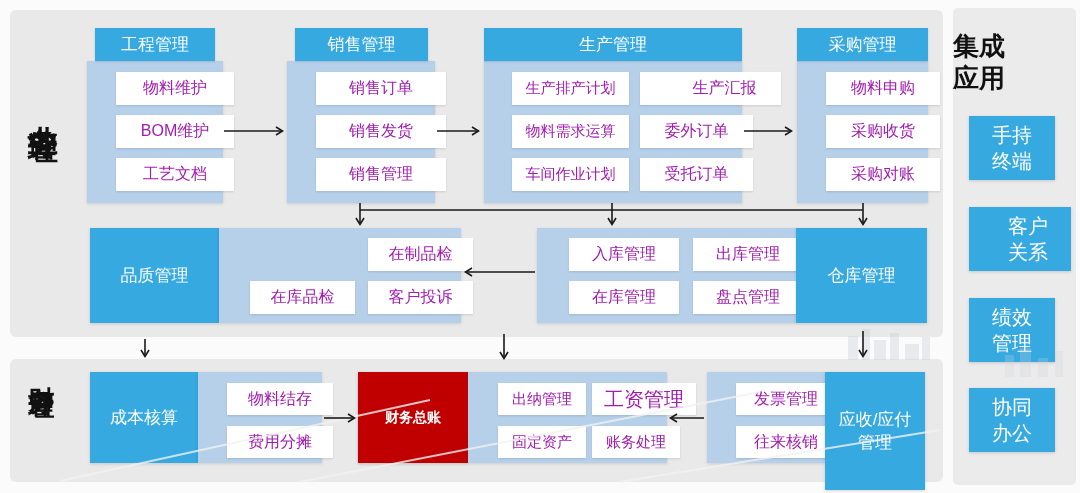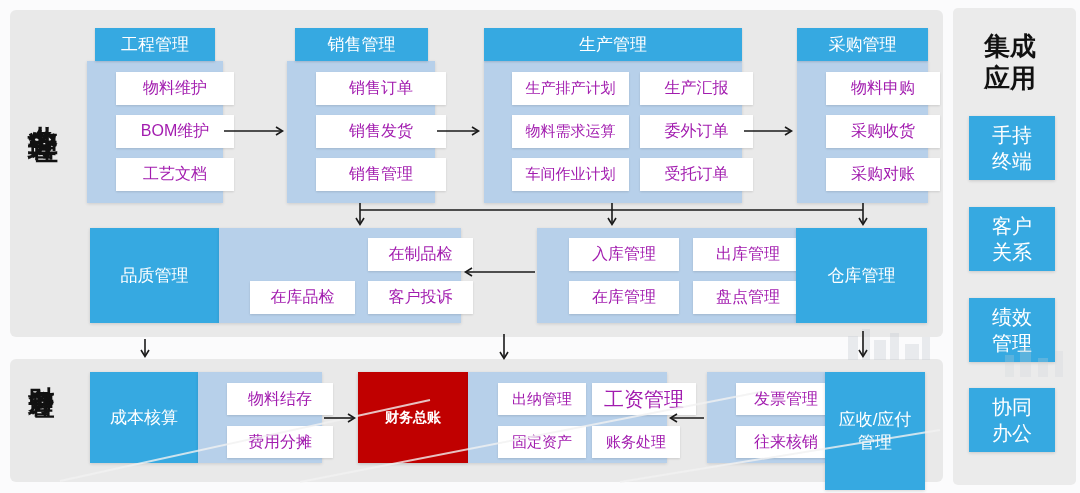--- a/index.html
+++ b/index.html
@@ -10,21 +10,21 @@
   .panel-rail{left:953px;top:8px;width:123px;height:477px;background:#ebebeb;border-radius:5px;}
   .vlabel{position:absolute;writing-mode:vertical-lr;text-orientation:upright;font-weight:700;color:#111;}
   .vlabel-business{left:22px;top:101px;font-size:30px;letter-spacing:3px;}
   .vlabel-finance{left:25px;top:366px;font-size:26px;letter-spacing:2px;}
   .hdr{position:absolute;background:#36a9e1;color:#fff;display:flex;align-items:center;justify-content:center;font-size:17px;box-shadow:0 1px 2px rgba(0,0,0,.15);}
   .lb{position:absolute;background:#b7d0ea;box-shadow:0 1px 3px rgba(0,0,0,.12);}
   .wbox{position:absolute;background:#fff;color:#a21caf;display:flex;align-items:center;justify-content:center;font-size:16px;box-shadow:0 1px 2px rgba(0,0,0,.12);margin-left:20px;}
   .bigblue{position:absolute;background:#36a9e1;color:#fff;display:flex;align-items:center;justify-content:center;font-size:17px;text-align:center;box-shadow:0 1px 3px rgba(0,0,0,.15);}
   .bigred{position:absolute;background:#c00000;color:#fff;display:flex;align-items:center;justify-content:center;font-size:14px;font-weight:700;box-shadow:0 1px 3px rgba(0,0,0,.2);}
   .pre{white-space:pre-line;line-height:23px;}
-  .rail-title{position:absolute;left:953px;top:30px;width:114px;text-align:center;font-size:26px;font-weight:700;color:#111;white-space:pre-line;line-height:32px;}
+  .rail-title{position:absolute;left:953px;top:30px;width:114px;text-align:left;font-size:26px;font-weight:700;color:#111;white-space:pre-line;line-height:32px;}
   .rail-box{position:absolute;left:969px;width:86px;height:64px;background:#36a9e1;color:#fff;display:flex;align-items:center;justify-content:center;text-align:center;font-size:20px;white-space:pre-line;line-height:26px;box-shadow:0 1px 3px rgba(0,0,0,.15);}
   .arrows{position:absolute;left:0;top:0;pointer-events:none;z-index:6;}
   .wm{position:absolute;left:0;top:0;pointer-events:none;z-index:1;}
 </style>
 </head>
 <body>
 
 <div class="stage">
 
   <div class="panel panel-business"></div>
@@ -66,21 +66,21 @@
   <div class="hdr" style="left:295px;top:28px;width:133px;height:33px;">销售管理</div>
   <div class="wbox" style="left:296px;top:72px;width:130px;height:33px;">销售订单</div>
   <div class="wbox" style="left:296px;top:115px;width:130px;height:33px;">销售发货</div>
   <div class="wbox" style="left:296px;top:158px;width:130px;height:33px;">销售管理</div>
 
   <div class="lb" style="left:484px;top:61px;width:258px;height:142px;"></div>
   <div class="hdr" style="left:484px;top:28px;width:258px;height:33px;">生产管理</div>
   <div class="wbox" style="left:492px;top:72px;width:117px;height:33px;font-size:15px;">生产排产计划</div>
   <div class="wbox" style="left:492px;top:115px;width:117px;height:33px;font-size:15px;">物料需求运算</div>
   <div class="wbox" style="left:492px;top:158px;width:117px;height:33px;font-size:15px;">车间作业计划</div>
-  <div class="wbox" style="left:620px;top:72px;width:113px;height:33px;">生产汇报</div>
+  <div class="wbox" style="left:620px;top:72px;width:113px;height:33px;padding-left:28px;">生产汇报</div>
   <div class="wbox" style="left:620px;top:115px;width:113px;height:33px;">委外订单</div>
   <div class="wbox" style="left:620px;top:158px;width:113px;height:33px;">受托订单</div>
 
   <div class="lb" style="left:797px;top:61px;width:131px;height:142px;"></div>
   <div class="hdr" style="left:797px;top:28px;width:131px;height:33px;">采购管理</div>
   <div class="wbox" style="left:806px;top:72px;width:114px;height:33px;">物料申购</div>
   <div class="wbox" style="left:806px;top:115px;width:114px;height:33px;">采购收货</div>
   <div class="wbox" style="left:806px;top:158px;width:114px;height:33px;">采购对账</div>
 
   <div class="bigblue" style="left:90px;top:228px;width:129px;height:95px;">品质管理</div>
@@ -111,21 +111,21 @@
   <div class="lb" style="left:707px;top:372px;width:118px;height:91px;"></div>
   <div class="wbox" style="left:716px;top:383px;width:100px;height:32px;">发票管理</div>
   <div class="wbox" style="left:716px;top:426px;width:100px;height:32px;">往来核销</div>
   <div class="bigblue pre" style="left:825px;top:372px;width:100px;height:118px;">应收/应付
 管理</div>
 
   <div class="rail-title">集成
 应用</div>
   <div class="rail-box" style="top:116px;">手持
 终端</div>
-  <div class="rail-box" style="top:207px;">客户
+  <div class="rail-box" style="top:207px;padding-left:16px;">客户
 关系</div>
   <div class="rail-box" style="top:298px;">绩效
 管理</div>
   <div class="rail-box" style="top:388px;">协同
 办公</div>
 
   <svg class="arrows" width="1080" height="493">
     <defs>
       <marker id="ah" markerWidth="12" markerHeight="12" refX="7" refY="5" orient="auto" markerUnits="userSpaceOnUse">
         <path d="M1,1 L7.5,5 L1,9" fill="none" stroke="#1a1a1a" stroke-width="1.6"></path>

